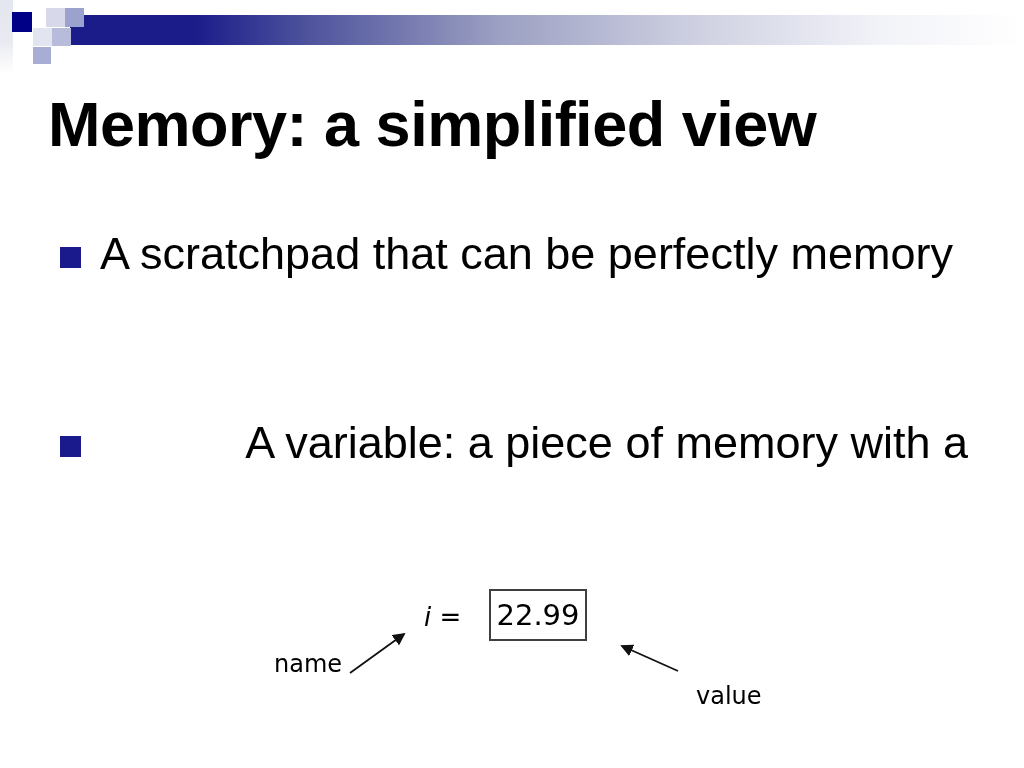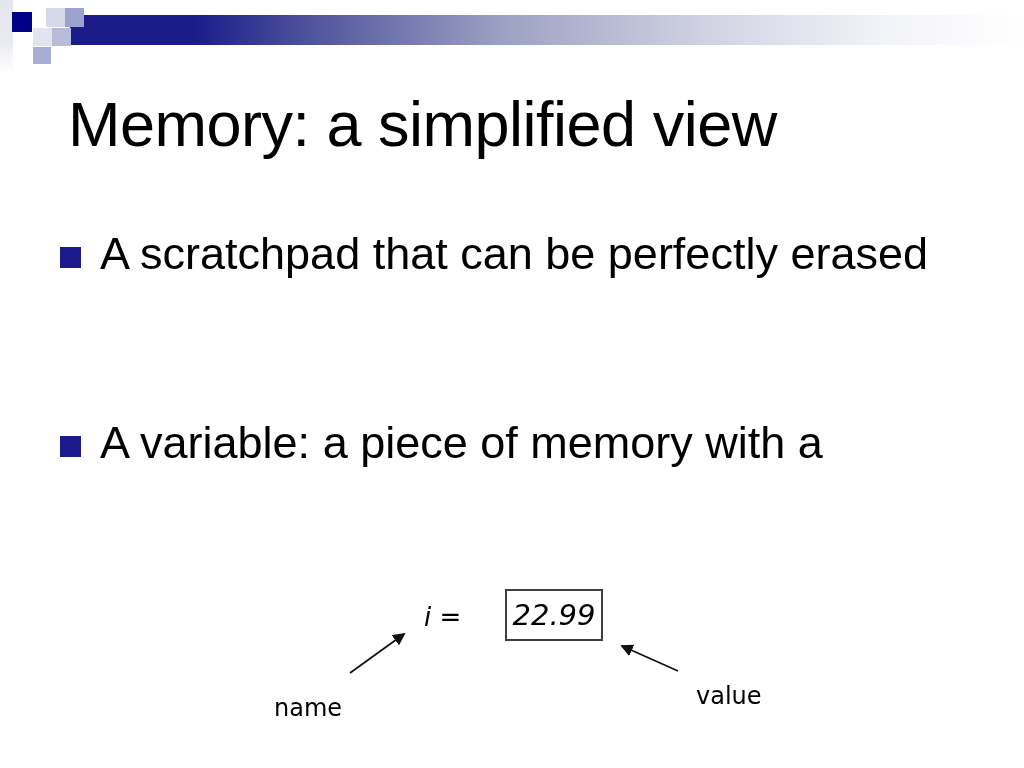--- a/index.html
+++ b/index.html
@@ -27,63 +27,63 @@
   .sq { position: absolute; }
   .sq-navy       { left: 12px; top: 12px; width: 20px; height: 20px; background: #000087; }
   .sq-top-light  { left: 46px; top: 8px;  width: 19px; height: 19px; background: #d7d9ea; }
   .sq-top-medium { left: 65px; top: 8px;  width: 19px; height: 19px; background: #9ba2cd; }
   .sq-row2-pale  { left: 33px; top: 28px; width: 19px; height: 18px; background: #e2e4f0; }
   .sq-row2-mid   { left: 52px; top: 28px; width: 19px; height: 18px; background: #b7bcda; }
   .sq-row3      { left: 33px; top: 47px; width: 18px; height: 17px; background: #a8aed3; }
 
   
   .slide-title {
-    position: absolute; left: 68px; top: 87px;
-    font-size: 63px; font-weight: 400; line-height: 1.2;
+    position: absolute; left: 48px; top: 87px;
+    font-size: 63px; font-weight: 700; line-height: 1.2;
     letter-spacing: -0.5px; white-space: nowrap;
   }
 
   
   .bullet-item { position: absolute; left: 58px; width: 910px; }
   .bullet-item-1 { top: 227px; }
-  .bullet-item-2 { top: 416px; }
+  .bullet-item-2 { top: 416px; text-align: right; }
   .bullet-icon {
     position: absolute; left: 2px; top: 20px;
     width: 21px; height: 21px; background: #1a1a8c;
   }
   .bullet-text {
     margin-left: 42px;
     font-size: 45px; line-height: 54px; font-weight: 400;
   }
   .bullet-line { display: block; white-space: nowrap; }
   .q { font-size: 1.12em; }
 
   
   .diagram { position: absolute; left: 0; top: 0; width: 1024px; height: 768px; }
   .var-assign {
     position: absolute; left: 424px; top: 604px;
     font-family: "DejaVu Sans", sans-serif;
     font-size: 26px; line-height: 26px; white-space: nowrap;
   }
   .var-assign .var-i { font-style: italic; }
   .value-box {
-    position: absolute; left: 505px; top: 589px; width: 98px; height: 52px;
+    position: absolute; left: 489px; top: 589px; width: 98px; height: 52px;
     border: 2px solid #3f3f3f; background: #ffffff;
-    display: flex; align-items: center; justify-content: center; font-style: italic;
+    display: flex; align-items: center; justify-content: center;
   }
   .value-text {
     font-family: "DejaVu Sans", sans-serif;
     font-size: 29px; line-height: 29px;
   }
   .diagram-label {
     position: absolute;
     font-family: "DejaVu Sans", sans-serif;
     font-size: 24px; line-height: 24px;
   }
-  .label-name  { left: 274px; top: 696px; }
+  .label-name  { left: 274px; top: 652px; }
   .label-value { left: 696px; top: 684px; }
   .arrows-layer { position: absolute; left: 0; top: 0; }
 </style>
 </head>
 <body>
 
 <div>
   <div class="left-strip"></div>
   <div class="gradient-bar"></div>
   <div class="sq sq-navy"></div>
@@ -93,21 +93,21 @@
   <div class="sq sq-row2-mid"></div>
   <div class="sq sq-row3"></div>
 </div>
 
 <h1 class="slide-title">Memory: a simplified view</h1>
 
 <div>
   <div class="bullet-item bullet-item-1">
     <span class="bullet-icon"></span>
     <div class="bullet-text">
-      <span class="bullet-line">A scratchpad that can be perfectly erased</span>
+      <span class="bullet-line">A scratchpad that can be perfectly memory</span>
     </div>
   </div>
 
   <div class="bullet-item bullet-item-2">
     <span class="bullet-icon"></span>
     <div class="bullet-text">
       <span class="bullet-line">A variable: a piece of memory with a</span>
     </div>
   </div>
 </div>

